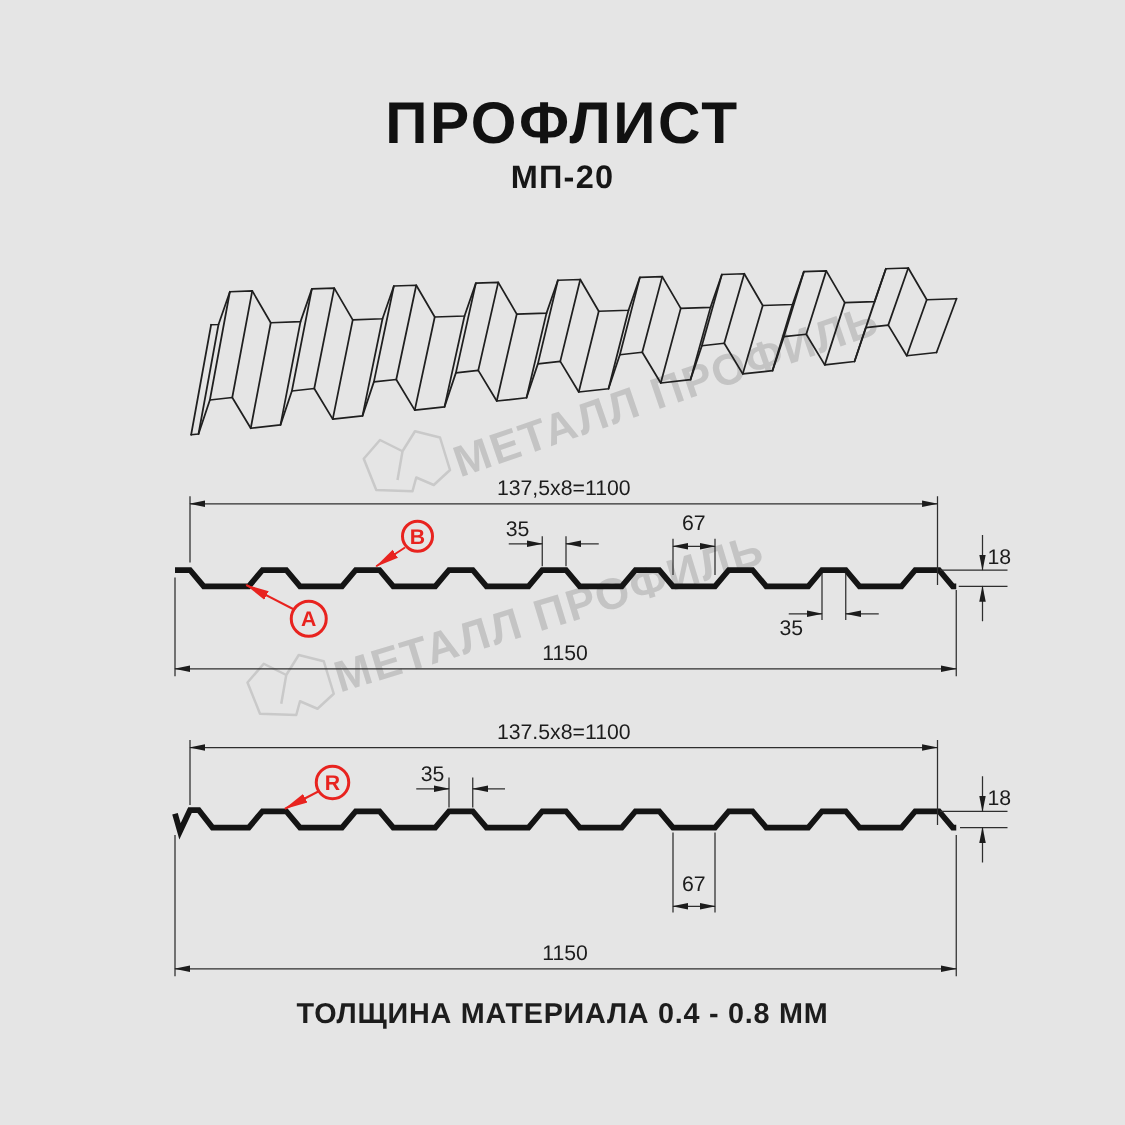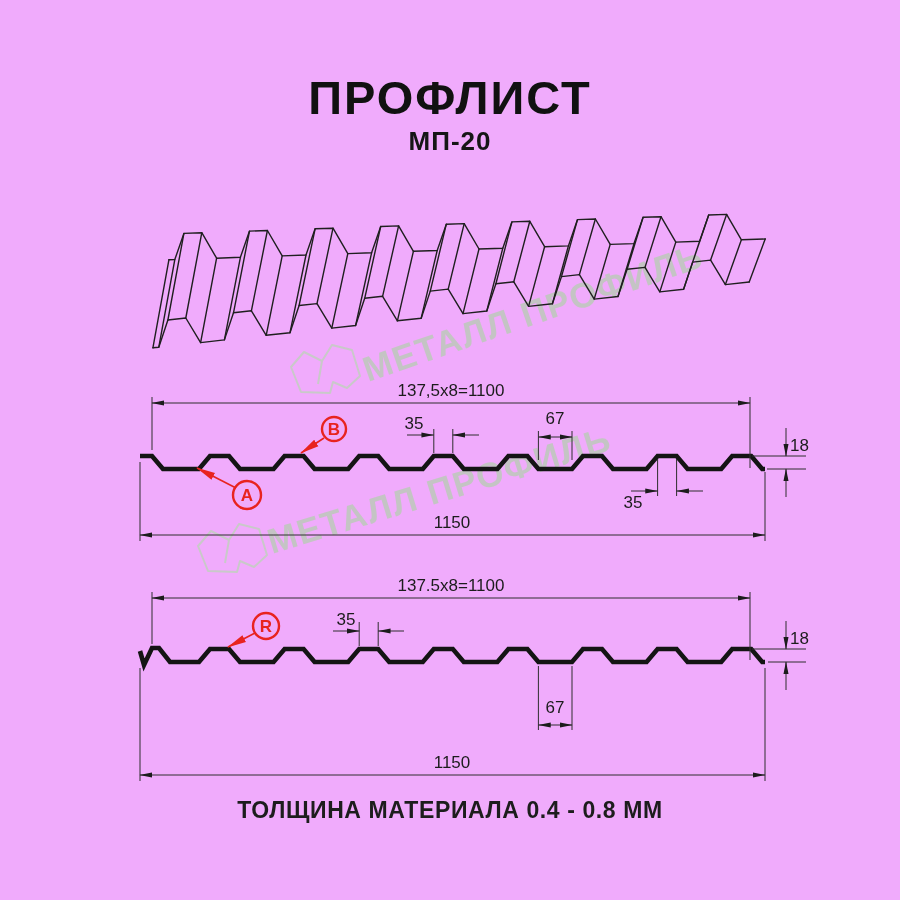--- a/index.html
+++ b/index.html
@@ -1,16 +1,16 @@
 <!DOCTYPE html>
 <html><head>
 <meta charset="utf-8">
 <style>
   html,body{margin:0;padding:0;background:#fff;}
-  .page{position:relative;width:900px;height:900px;background:#f0abfc;overflow:hidden;
+  .page{position:relative;width:900px;height:900px;background:#e5e5e5;overflow:hidden;
         font-family:"Liberation Sans",sans-serif;}
   svg{position:absolute;left:0;top:0;}
   .title{font-size:47px;font-weight:bold;letter-spacing:2px;fill:#111;}
   .subtitle{font-size:26px;font-weight:bold;letter-spacing:1px;fill:#161616;}
   .footer{font-size:23px;font-weight:bold;letter-spacing:0.6px;fill:#1d1d1d;}
   .wm-text{font-size:35px;font-weight:bold;letter-spacing:1.5px;fill:#c4c4c4;}
   .wm-logo{stroke:#c9c9c9;stroke-width:2;fill:none;stroke-linejoin:round;}
   .wire{stroke:#1f1f1f;stroke-width:1.4;fill:none;stroke-linejoin:round;stroke-linecap:round;}
   .thick{stroke:#141414;stroke-width:4.6;fill:none;stroke-linejoin:miter;}
   .thin{stroke:#2e2e2e;stroke-width:1;fill:none;}

